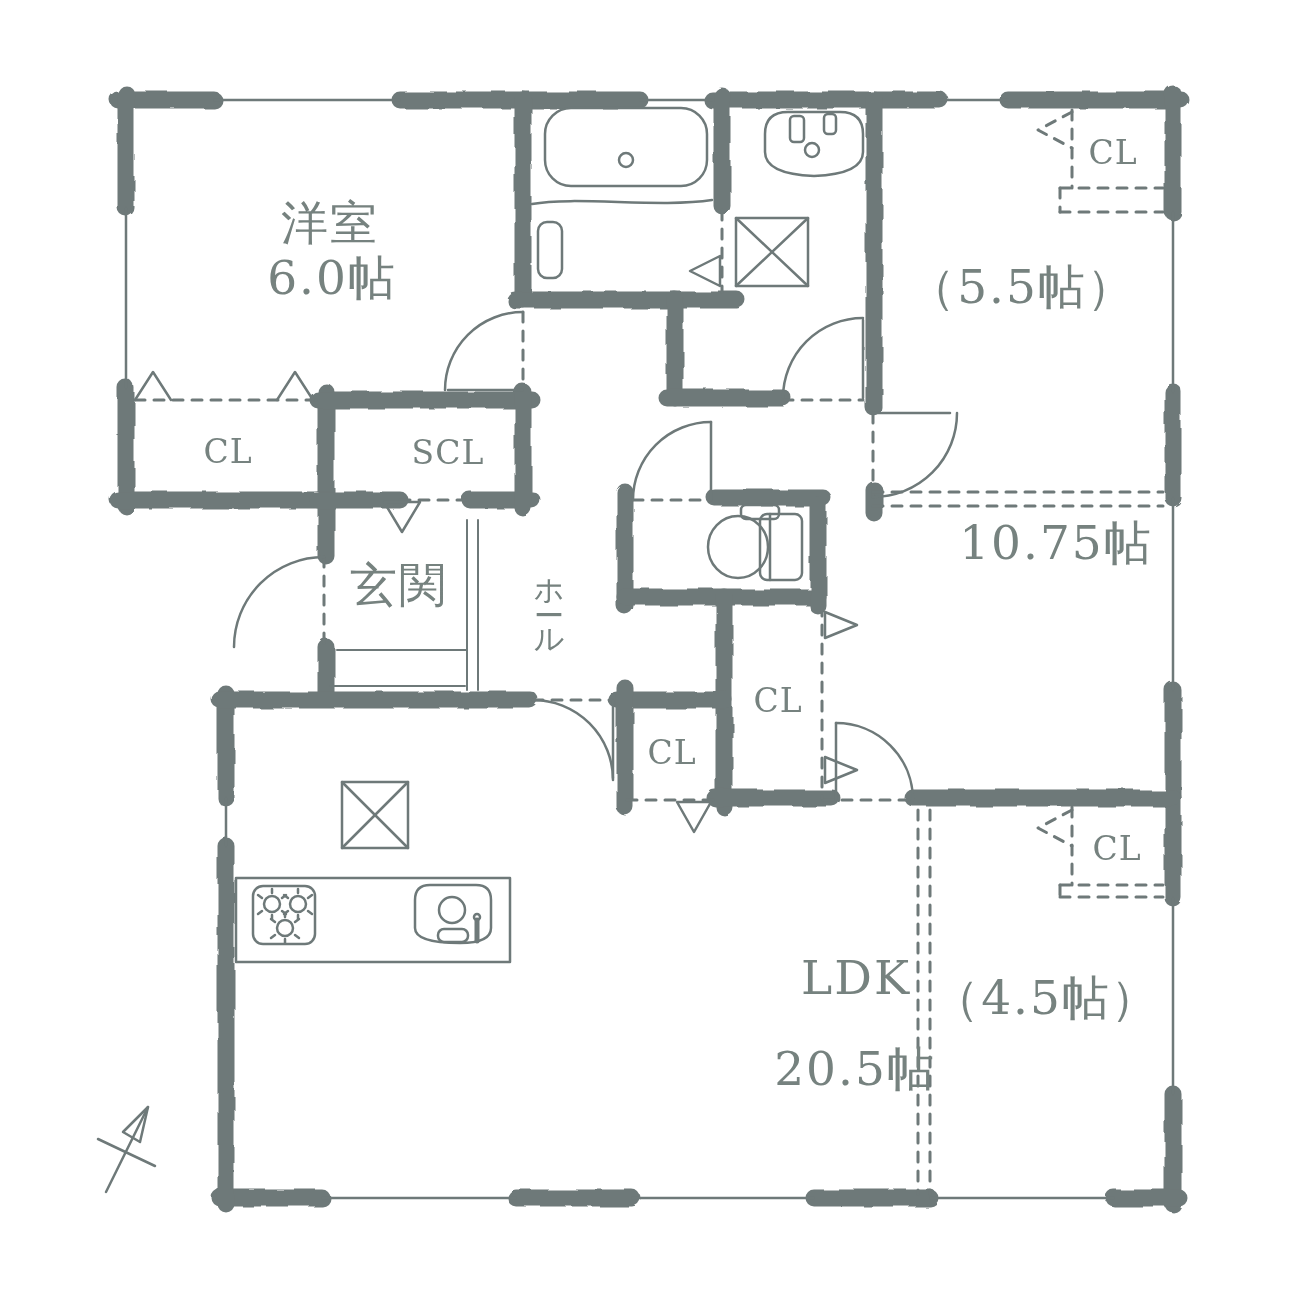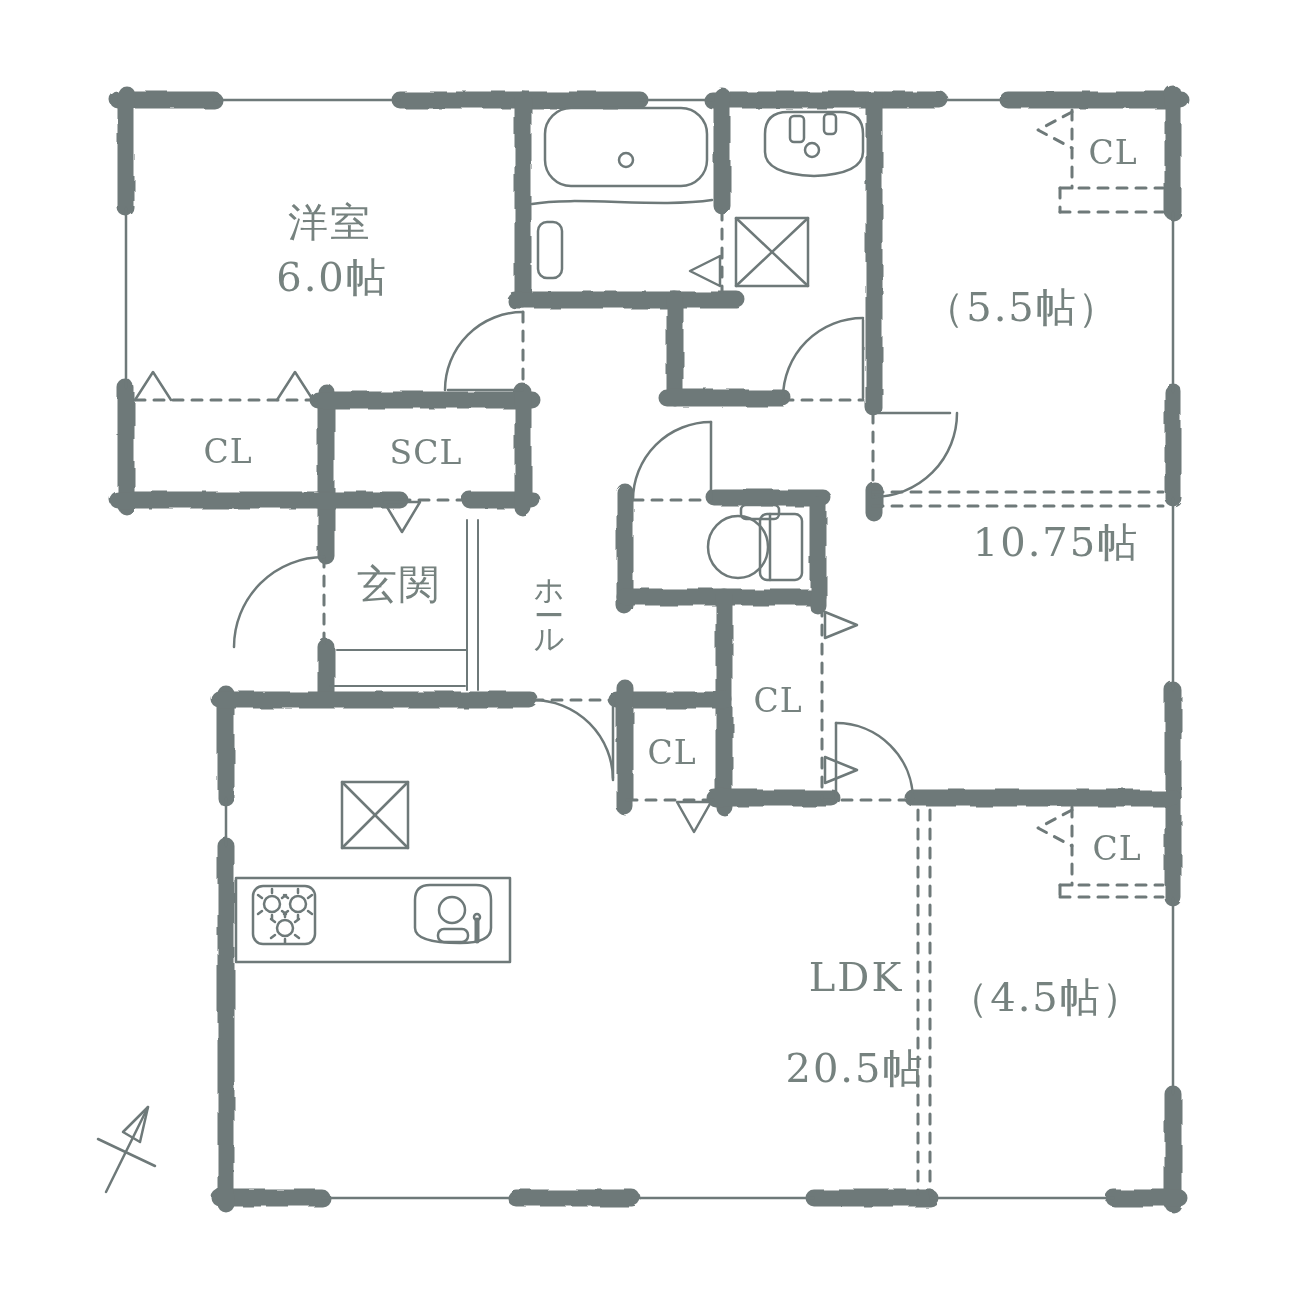--- a/index.html
+++ b/index.html
@@ -5,21 +5,21 @@
   :root{ --ink:#6e7979; --text:#76827f; --bg:#ffffff; }
   html,body{margin:0;padding:0;background:var(--bg);}
   .stage{
     position:relative;width:1300px;height:1300px;background:var(--bg);
     font-family:"DejaVu Serif","Liberation Serif",serif;color:var(--ink);
     overflow:hidden;
   }
   .stage svg{position:absolute;left:0;top:0;}
   .lbl{
     position:absolute;transform:translate(-50%,-50%);
-    color:var(--text);font-size:40px;letter-spacing:2px;white-space:nowrap;
+    color:var(--text);font-size:47px;letter-spacing:2px;white-space:nowrap;
     line-height:1;user-select:none;
   }
   .lbl.cl{font-size:33px;letter-spacing:1px;text-align:right;}
   .lbl.vert{
     writing-mode:vertical-rl;text-orientation:upright;
     transform:translate(-50%,0);letter-spacing:8px;font-size:30px;
   }
 </style>
 </head>
 <body>
@@ -229,23 +229,23 @@
         <line x1="106" y1="1192" x2="148" y2="1107"></line>
         <path d="M148,1107 L123,1132 L140,1142 Z"></path>
         <line x1="98" y1="1139" x2="155" y2="1166"></line>
       </g>
     </g>
   </svg>
 
   <div class="lbl" style="left:330px;top:222px">洋室</div>
   <div class="lbl" style="left:332px;top:277px">6.0帖</div>
   <div class="lbl cl" style="left:1113px;top:152px">CL</div>
-  <div class="lbl" style="left:1022px;top:307px">（5.5帖）</div>
+  <div class="lbl" style="left:1022px;top:286px">（5.5帖）</div>
   <div class="lbl cl" style="left:228px;top:451px">CL</div>
-  <div class="lbl cl" style="left:426px;top:452px">SCL</div>
+  <div class="lbl cl" style="left:448px;top:452px">SCL</div>
   <div class="lbl" style="left:399px;top:584px">玄関</div>
   <div class="lbl vert" style="left:549px;top:558px">ホール</div>
   <div class="lbl" style="left:1056px;top:542px">10.75帖</div>
   <div class="lbl cl" style="left:778px;top:700px">CL</div>
   <div class="lbl cl" style="left:672px;top:752px">CL</div>
   <div class="lbl cl" style="left:1117px;top:848px">CL</div>
   <div class="lbl" style="left:856px;top:977px">LDK</div>
   <div class="lbl" style="left:855px;top:1068px">20.5帖</div>
   <div class="lbl" style="left:1046px;top:997px">（4.5帖）</div>
 </div>

